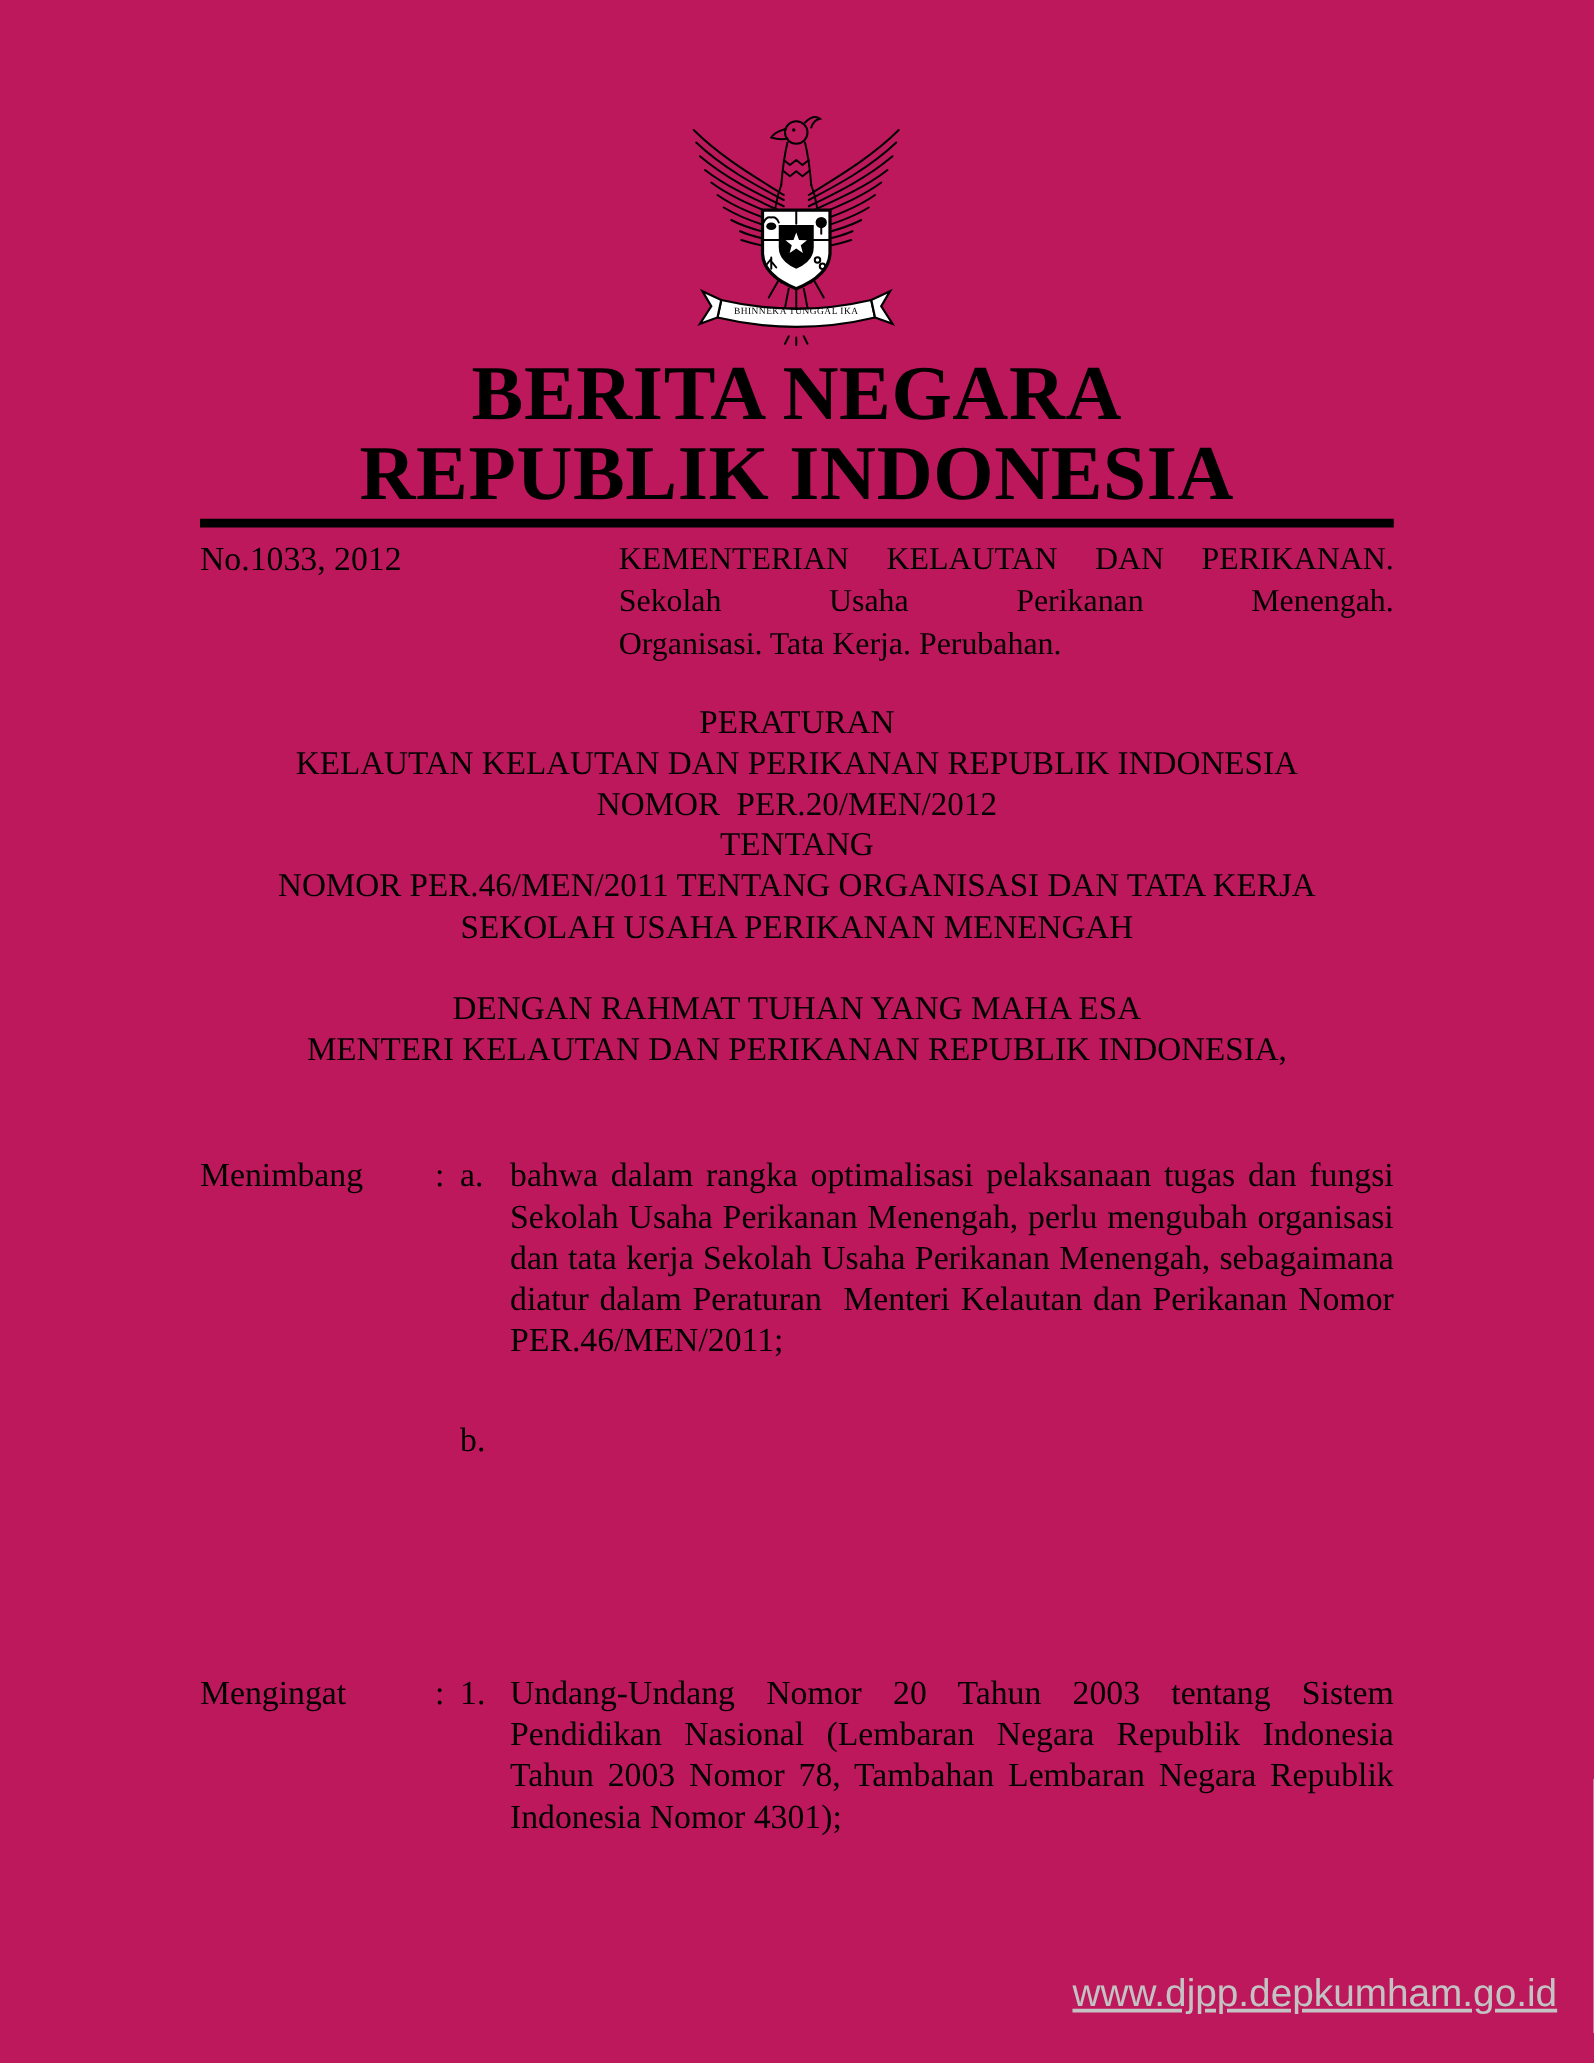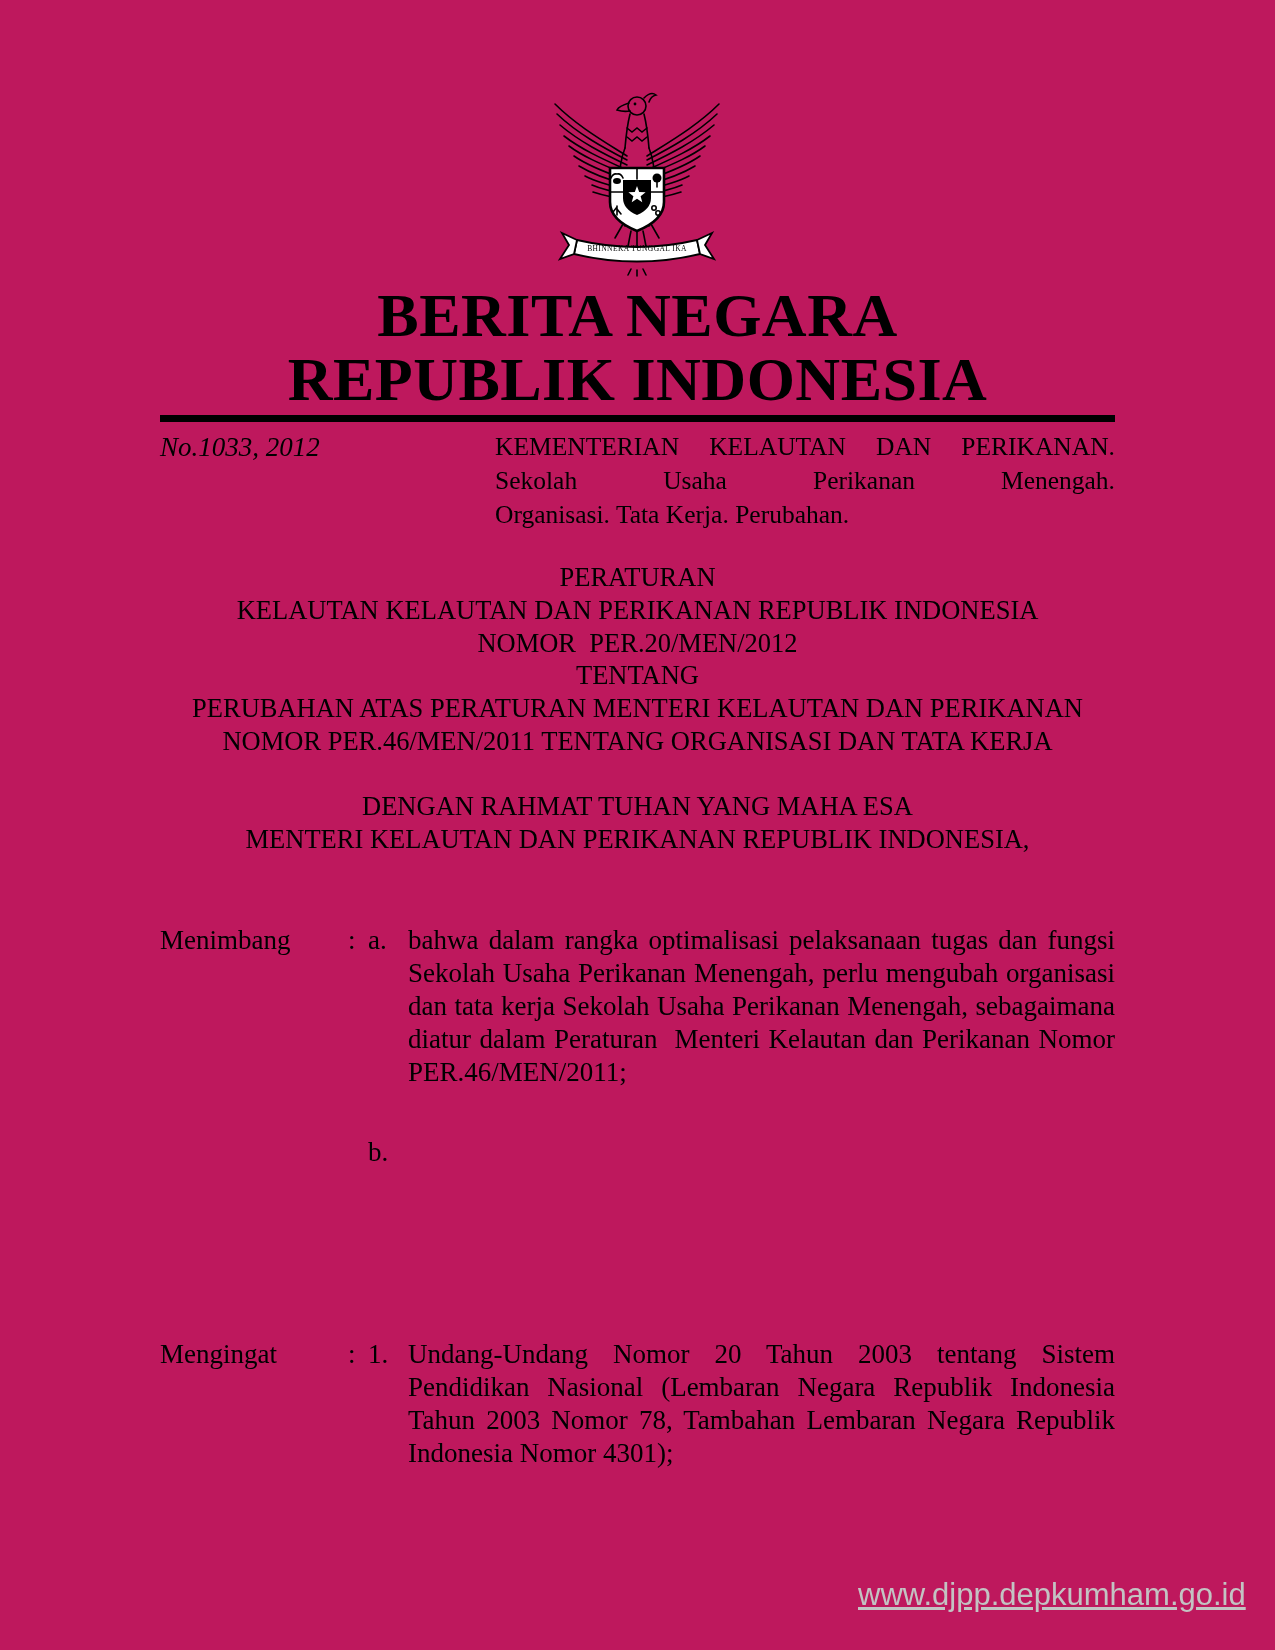--- a/index.html
+++ b/index.html
@@ -8,21 +8,21 @@
     font-family:"Liberation Serif", serif;color:#000;overflow:hidden;
   }
   
   .emblem{position:absolute;top:84px;left:547px;width:180px;height:196px;}
   
   .masthead{position:absolute;top:283px;left:160px;width:955px;text-align:center;}
   .masthead-line{font-size:62px;font-weight:bold;line-height:64px;letter-spacing:0.5px;white-space:nowrap;}
   .masthead-rule{height:7px;background:#000;margin-top:4px;}
   
   .gazette{position:absolute;top:430px;left:160px;width:955px;display:flex;font-size:27px;line-height:34px;}
-  .gazette-number{width:335px;font-style:italic;}
+  .gazette-number{width:335px;}
   .gazette-subject{width:620px;font-size:25.5px;}
   .subject-line{display:block;}
   .subject-line.just{text-align:justify;text-align-last:justify;}
   
   .title-block{position:absolute;top:561px;left:160px;width:955px;text-align:center;
                font-size:26.5px;line-height:32.8px;}
   .title-line{white-space:nowrap;}
   .invocation{margin-top:32px;white-space:nowrap;}
   .authority{white-space:nowrap;}
   
@@ -126,22 +126,22 @@
       <span class="subject-line just">Sekolah Usaha Perikanan Menengah.</span>
       <span class="subject-line">Organisasi. Tata Kerja. Perubahan.</span>
     </div>
   </div>
 
   <div class="title-block">
     <div class="title-line">PERATURAN</div>
     <div class="title-line">KELAUTAN KELAUTAN DAN PERIKANAN REPUBLIK INDONESIA</div>
     <div class="title-line">NOMOR&nbsp; PER.20/MEN/2012</div>
     <div class="title-line">TENTANG</div>
-    <div class="title-line">PERUBAHAN ATAS PERATURAN MENTERI KELAUTAN DAN PERIKANAN</div>
     <div class="title-line">NOMOR PER.46/MEN/2011 TENTANG ORGANISASI DAN TATA KERJA</div>
+    <div class="title-line">SEKOLAH USAHA PERIKANAN MENENGAH</div>
     <div class="title-line invocation">DENGAN RAHMAT TUHAN YANG MAHA ESA</div>
     <div class="title-line authority">MENTERI KELAUTAN DAN PERIKANAN REPUBLIK INDONESIA,</div>
   </div>
 
   <div class="clause" id="clause-a">
     <div class="clause-label">Menimbang</div>
     <div class="clause-colon">:</div>
     <div class="clause-marker">a.</div>
     <div class="clause-text">bahwa dalam rangka optimalisasi pelaksanaan tugas dan fungsi Sekolah Usaha Perikanan Menengah, perlu mengubah organisasi dan tata kerja Sekolah Usaha Perikanan Menengah, sebagaimana diatur dalam Peraturan&nbsp; Menteri Kelautan dan Perikanan Nomor PER.46/MEN/2011;</div>
   </div>

